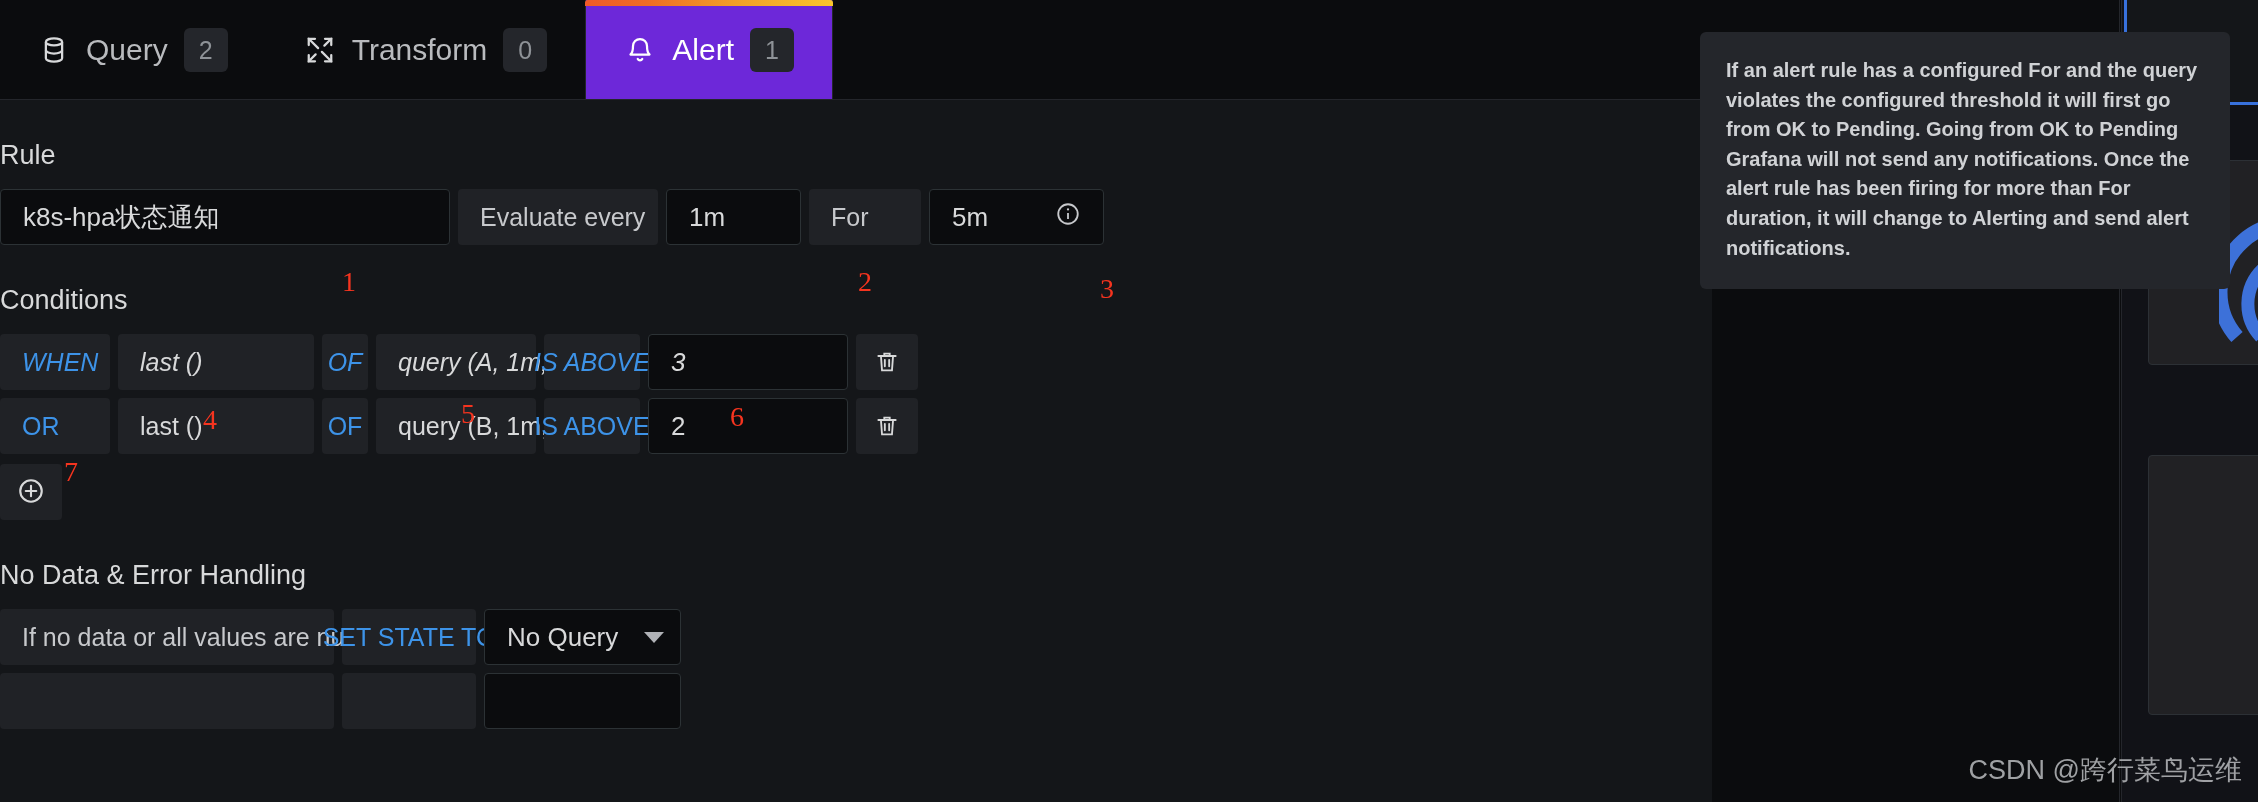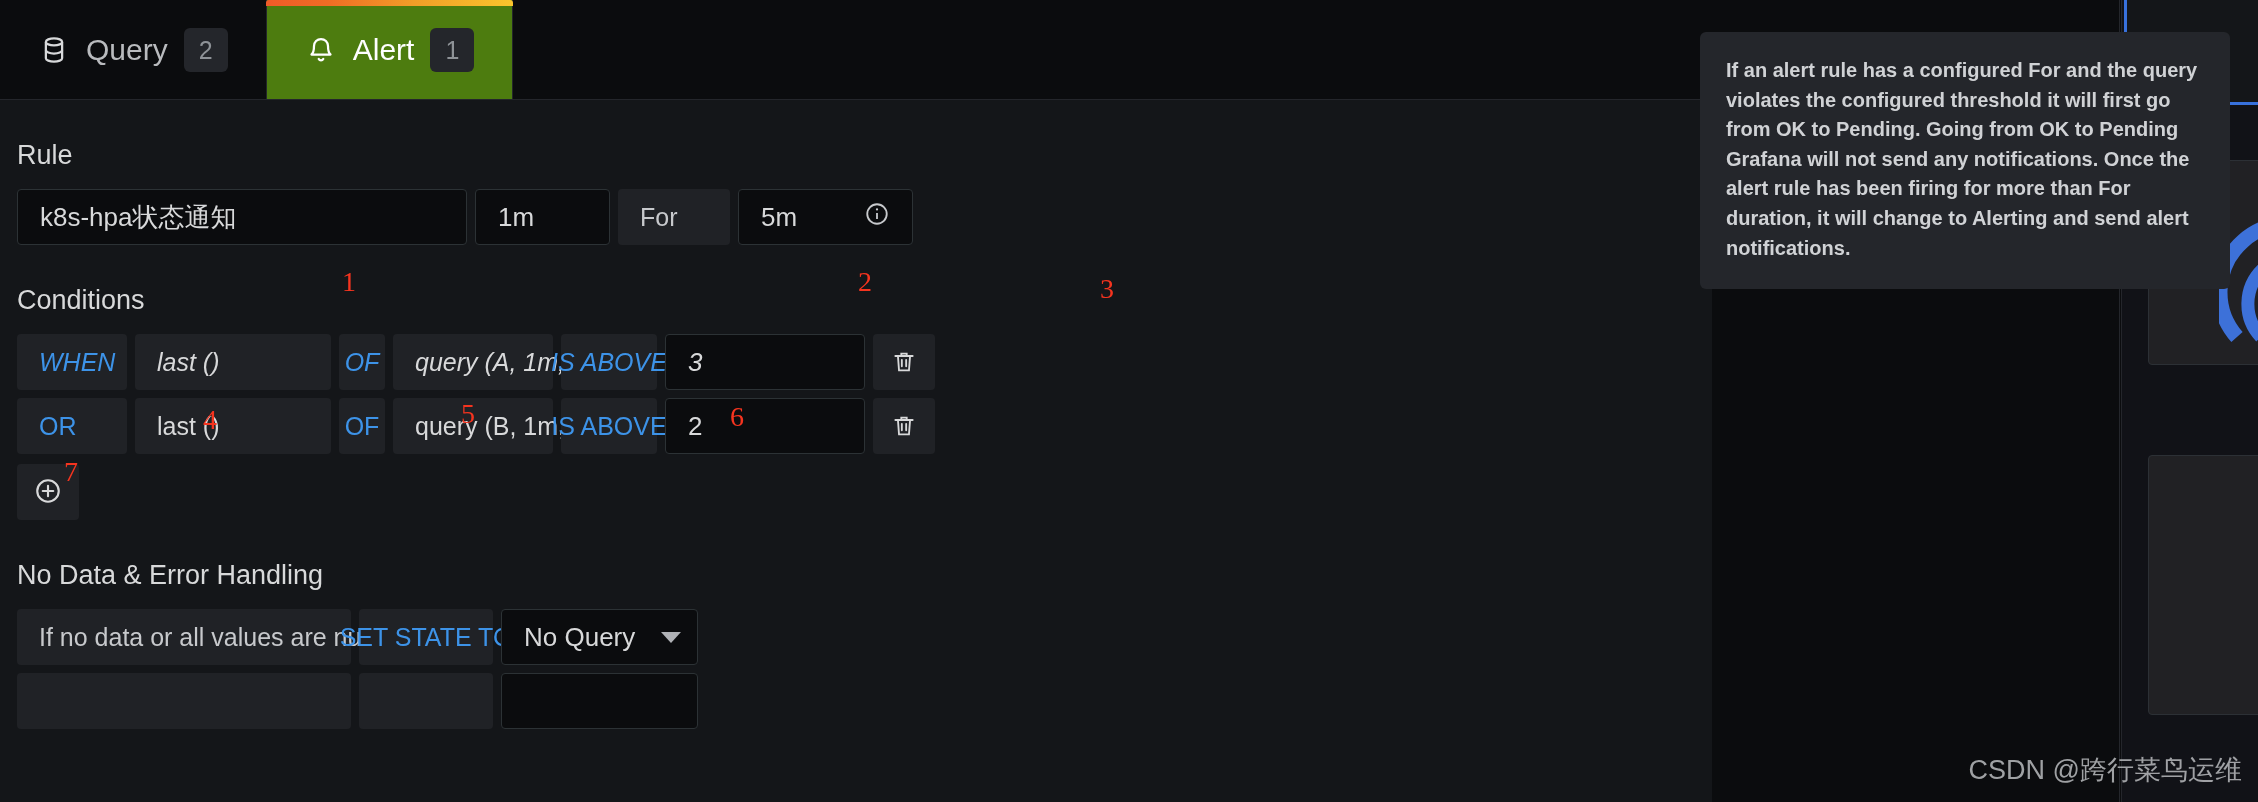--- a/index.html
+++ b/index.html
@@ -73,35 +73,35 @@
     border-radius: 6px;
     background: #24262b;
     color: #8e9297;
     font-size: 25px;
     display: inline-flex;
     align-items: center;
     justify-content: center;
   }
   .tab.active {
     color: #ffffff;
-    background: #4d7c0f;
+    background: #6d28d9;
     border-left: 1px solid #24262b;
     border-right: 1px solid #24262b;
   }
   .tab.active::before {
     content: "";
     position: absolute;
     left: -1px; right: -1px; top: 0;
     height: 6px;
     border-radius: 3px 3px 0 0;
     background: linear-gradient(90deg, #f05a28 0%, #ef6c25 25%, #f29e28 60%, #fbc52d 100%);
   }
 
   
-  #pane-body { padding: 0 0 0 17px; }
+  #pane-body { padding: 0 0 0 0; }
 
   .section-title {
     font-size: 27px;
     color: #d8d9da;
     font-weight: 400;
     margin: 40px 0 18px 0;
   }
 
   .row { display: flex; align-items: stretch; gap: 8px; }
 
@@ -299,40 +299,57 @@
           <svg width="30" height="30" viewBox="0 0 24 24" fill="none" stroke="#d8d9da" stroke-width="1.8">
             <ellipse cx="12" cy="5.5" rx="6.5" ry="2.8"></ellipse>
             <path d="M5.5 5.5v13c0 1.55 2.91 2.8 6.5 2.8s6.5-1.25 6.5-2.8v-13"></path>
             <path d="M5.5 12c0 1.55 2.91 2.8 6.5 2.8s6.5-1.25 6.5-2.8"></path>
           </svg>
         </span>
         <span>Query</span>
         <span class="badge">2</span>
       </button>
 
+      <button class="tab">
+        <span class="tab-icon">
+          <svg width="30" height="30" viewBox="0 0 24 24" fill="none" stroke="#d8d9da" stroke-width="1.8" stroke-linecap="round">
+            <path d="M3 8V3h5"></path>
+            <path d="M21 16v5h-5"></path>
+            <path d="M3 3l7.5 7.5"></path>
+            <path d="M21 21l-7.5-7.5"></path>
+            <path d="M8.5 15.5L3 21"></path>
+            <path d="M3 16v5h5"></path>
+            <path d="M15.5 8.5L21 3"></path>
+            <path d="M16 3h5v5"></path>
+          </svg>
+        </span>
+        <span>Transform</span>
+        <span class="badge">0</span>
+      </button>
 
       <button class="tab active">
         <span class="tab-icon">
           <svg width="30" height="30" viewBox="0 0 24 24" fill="none" stroke="#ffffff" stroke-width="1.8" stroke-linecap="round" stroke-linejoin="round">
             <path d="M12 3.2a5.6 5.6 0 0 0-5.6 5.6c0 5.2-2 6.8-2 6.8h15.2s-2-1.6-2-6.8A5.6 5.6 0 0 0 12 3.2z"></path>
             <path d="M10.2 19.2a2 2 0 0 0 3.6 0"></path>
           </svg>
         </span>
         <span>Alert</span>
         <span class="badge">1</span>
       </button>
 
     </div>
 
     <div id="pane-body" style="position: relative;">
 
       <div class="section-title">Rule</div>
 
       <div class="row" id="rule-row">
         <div class="cell-input w-name-input" title="Name">k8s-hpa状态通知</div>
+        <div class="cell-label w-eval-label">Evaluate every</div>
         <div class="cell-input w-eval-input">1m</div>
         <div class="cell-label w-for-label">For</div>
         <div class="cell-input w-for-input with-info">
           <span>5m</span>
           <span>
             <svg width="26" height="26" viewBox="0 0 24 24" fill="none" stroke="#c7c9cc" stroke-width="1.7">
               <circle cx="12" cy="12" r="9"></circle>
               <line x1="12" y1="11" x2="12" y2="16.5"></line>
               <circle cx="12" cy="7.8" r="1.05" fill="#c7c9cc" stroke="none"></circle>
             </svg>

